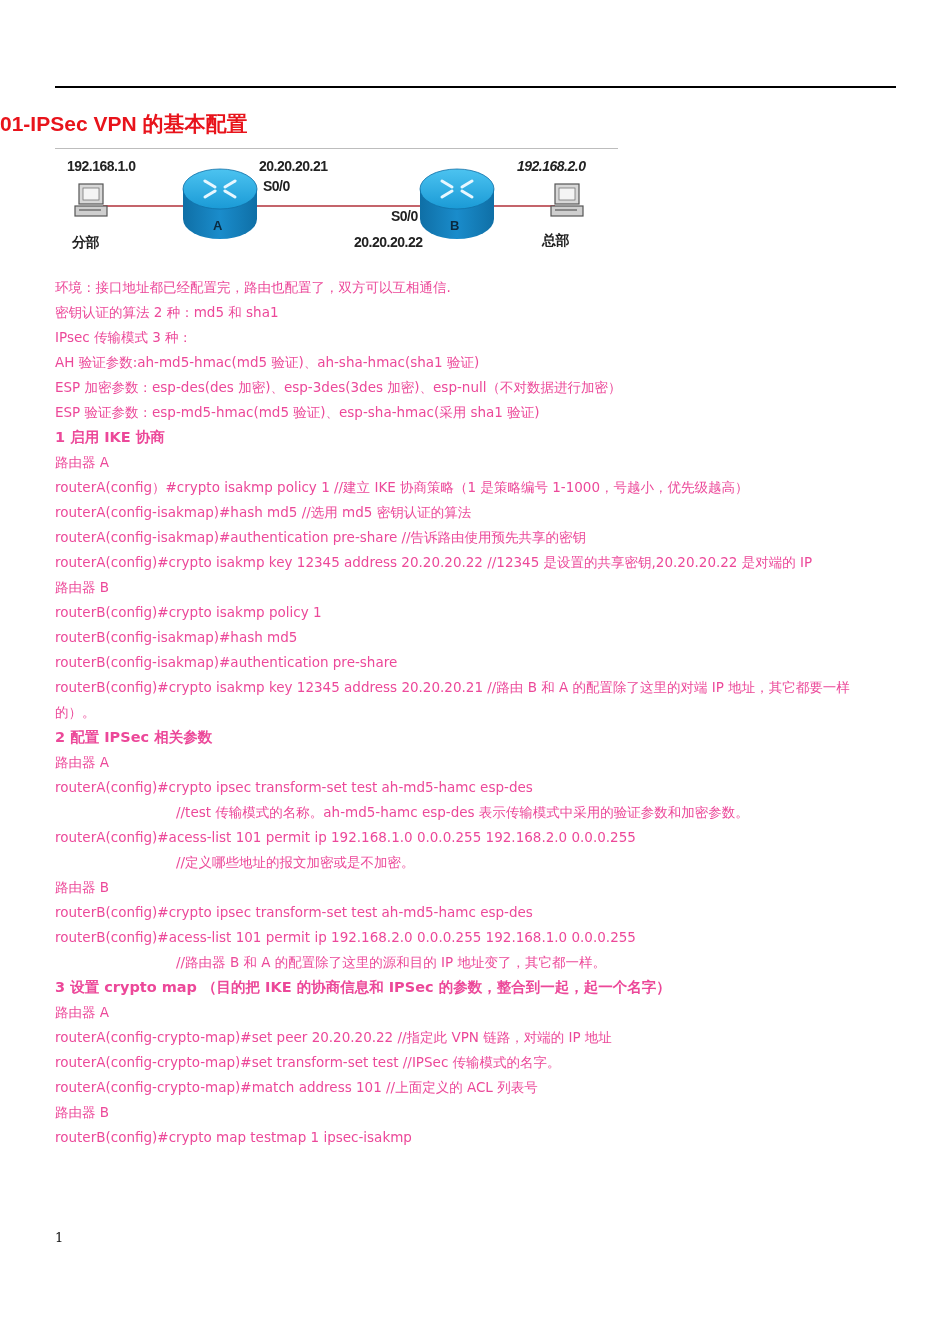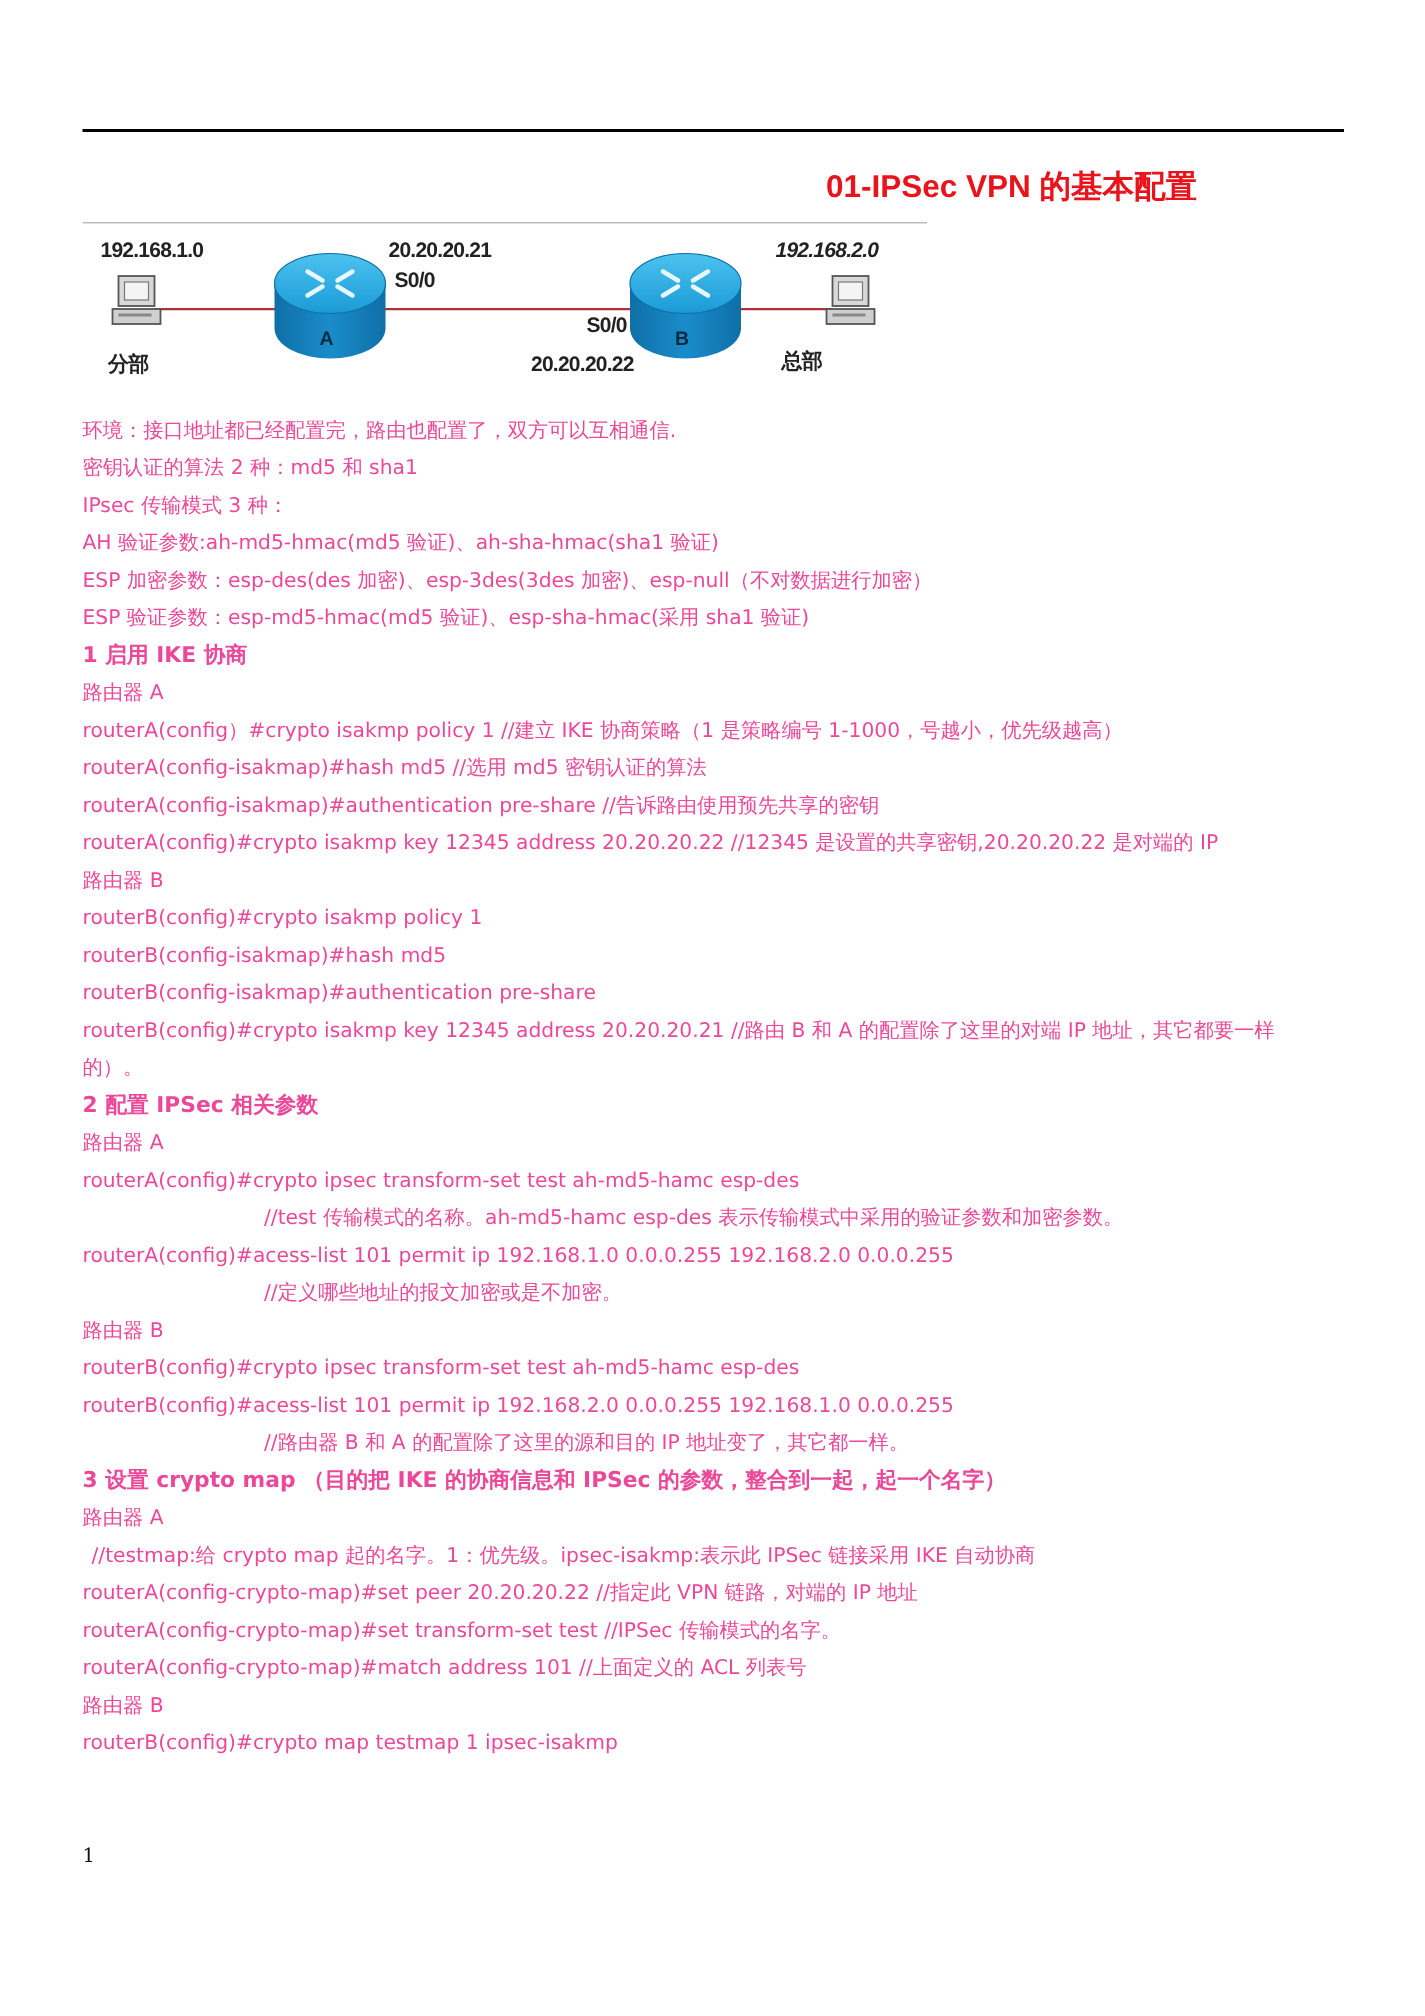--- a/index.html
+++ b/index.html
@@ -2,21 +2,21 @@
 <html><head>
 <meta charset="utf-8">
 <style>
   html, body { margin: 0; padding: 0; background: #ffffff; }
   body {
     width: 950px; height: 1344px; position: relative; overflow: hidden;
     font-family: "DejaVu Sans", sans-serif; color: #111;
   }
   .top-rule { position: absolute; left: 55px; top: 86px; width: 841px; height: 2px; background: #000; }
   .title {
-    position: absolute; left: 0; top: 110px; width: 798px; text-align: right;
+    position: absolute; left: 0; top: 110px; width: 798px; text-align: left;
     font-family: "Liberation Sans", sans-serif; font-weight: bold; font-size: 21px; color: #e8131b;
   }
   .title span { position: relative; left: 0px; }
   .diagram {
     position: absolute; left: 55px; top: 148px; width: 563px; height: 115px;
     border-top: 1px solid #bdbdbd; background: #fff;
   }
   .diagram .lbl {
     position: absolute; font-family: "Liberation Sans", sans-serif; font-weight: bold;
     font-size: 14px; color: #222; letter-spacing: -0.5px;
@@ -98,21 +98,21 @@
       <text x="395" y="81" font-family="Liberation Sans, sans-serif" font-weight="bold" font-size="13" fill="#0a2a40">B</text>
     </g>
   </svg>
   <div class="lbl" style="left:12px; top:9px;">192.168.1.0</div>
   <div class="lbl cn" style="left:17px; top:85px;">分部</div>
   <div class="lbl" style="left:204px; top:9px;">20.20.20.21</div>
   <div class="lbl" style="left:208px; top:29px;">S0/0</div>
   <div class="lbl" style="left:336px; top:59px;">S0/0</div>
   <div class="lbl" style="left:299px; top:85px;">20.20.20.22</div>
   <div class="lbl" style="left:462px; top:9px;font-style:italic;">192.168.2.0</div>
-  <div class="lbl cn" style="left:466px; top:83px;">总部</div>
+  <div class="lbl cn" style="left:487px; top:83px;">总部</div>
 </div>
 
 <div class="content">
   <div class="line">环境：接口地址都已经配置完，路由也配置了，双方可以互相通信.</div>
   <div class="line">密钥认证的算法 2 种：md5 和 sha1</div>
   <div class="line">IPsec 传输模式 3 种：</div>
   <div class="line">AH 验证参数:ah-md5-hmac(md5 验证)、ah-sha-hmac(sha1 验证)</div>
   <div class="line">ESP 加密参数：esp-des(des 加密)、esp-3des(3des 加密)、esp-null（不对数据进行加密）</div>
   <div class="line">ESP 验证参数：esp-md5-hmac(md5 验证)、esp-sha-hmac(采用 sha1 验证)</div>
   <div class="line heading">1  启用 IKE 协商</div>
@@ -132,21 +132,20 @@
   <div class="line">routerA(config)#crypto ipsec transform-set test ah-md5-hamc esp-des</div>
   <div class="line indent">//test 传输模式的名称。ah-md5-hamc esp-des 表示传输模式中采用的验证参数和加密参数。</div>
   <div class="line">routerA(config)#acess-list 101 permit ip 192.168.1.0 0.0.0.255 192.168.2.0 0.0.0.255</div>
   <div class="line indent">//定义哪些地址的报文加密或是不加密。</div>
   <div class="line">路由器 B</div>
   <div class="line">routerB(config)#crypto ipsec transform-set test ah-md5-hamc esp-des</div>
   <div class="line">routerB(config)#acess-list 101 permit ip 192.168.2.0 0.0.0.255 192.168.1.0 0.0.0.255</div>
   <div class="line indent">//路由器 B 和 A 的配置除了这里的源和目的 IP 地址变了，其它都一样。</div>
   <div class="line heading">3  设置 crypto map  （目的把 IKE 的协商信息和 IPSec 的参数，整合到一起，起一个名字）</div>
   <div class="line">路由器 A</div>
-  <div class="line indent-s">//testmap:给 crypto map 起的名字。1：优先级。ipsec-isakmp:表示此 IPSec 链接采用 IKE 自动协商</div>
   <div class="line">routerA(config-crypto-map)#set peer 20.20.20.22   //指定此 VPN 链路，对端的 IP 地址</div>
   <div class="line">routerA(config-crypto-map)#set transform-set test  //IPSec 传输模式的名字。</div>
   <div class="line">routerA(config-crypto-map)#match address 101    //上面定义的 ACL 列表号</div>
   <div class="line">路由器 B</div>
   <div class="line">routerB(config)#crypto map testmap 1 ipsec-isakmp</div>
 </div>
 
 <div class="page-num">1</div>
 
 </body></html>

